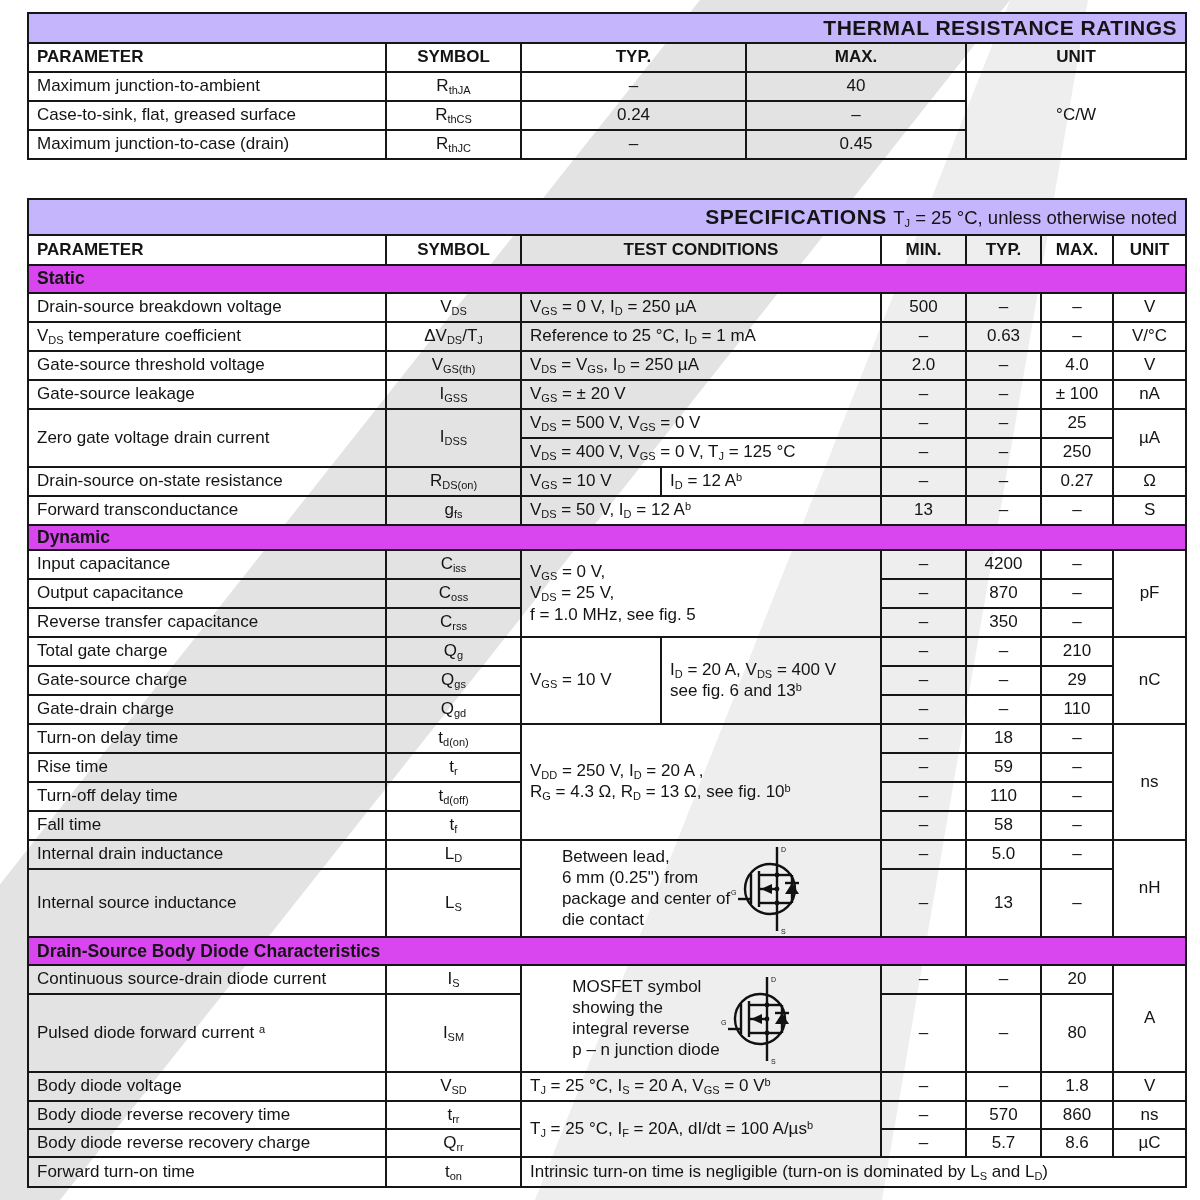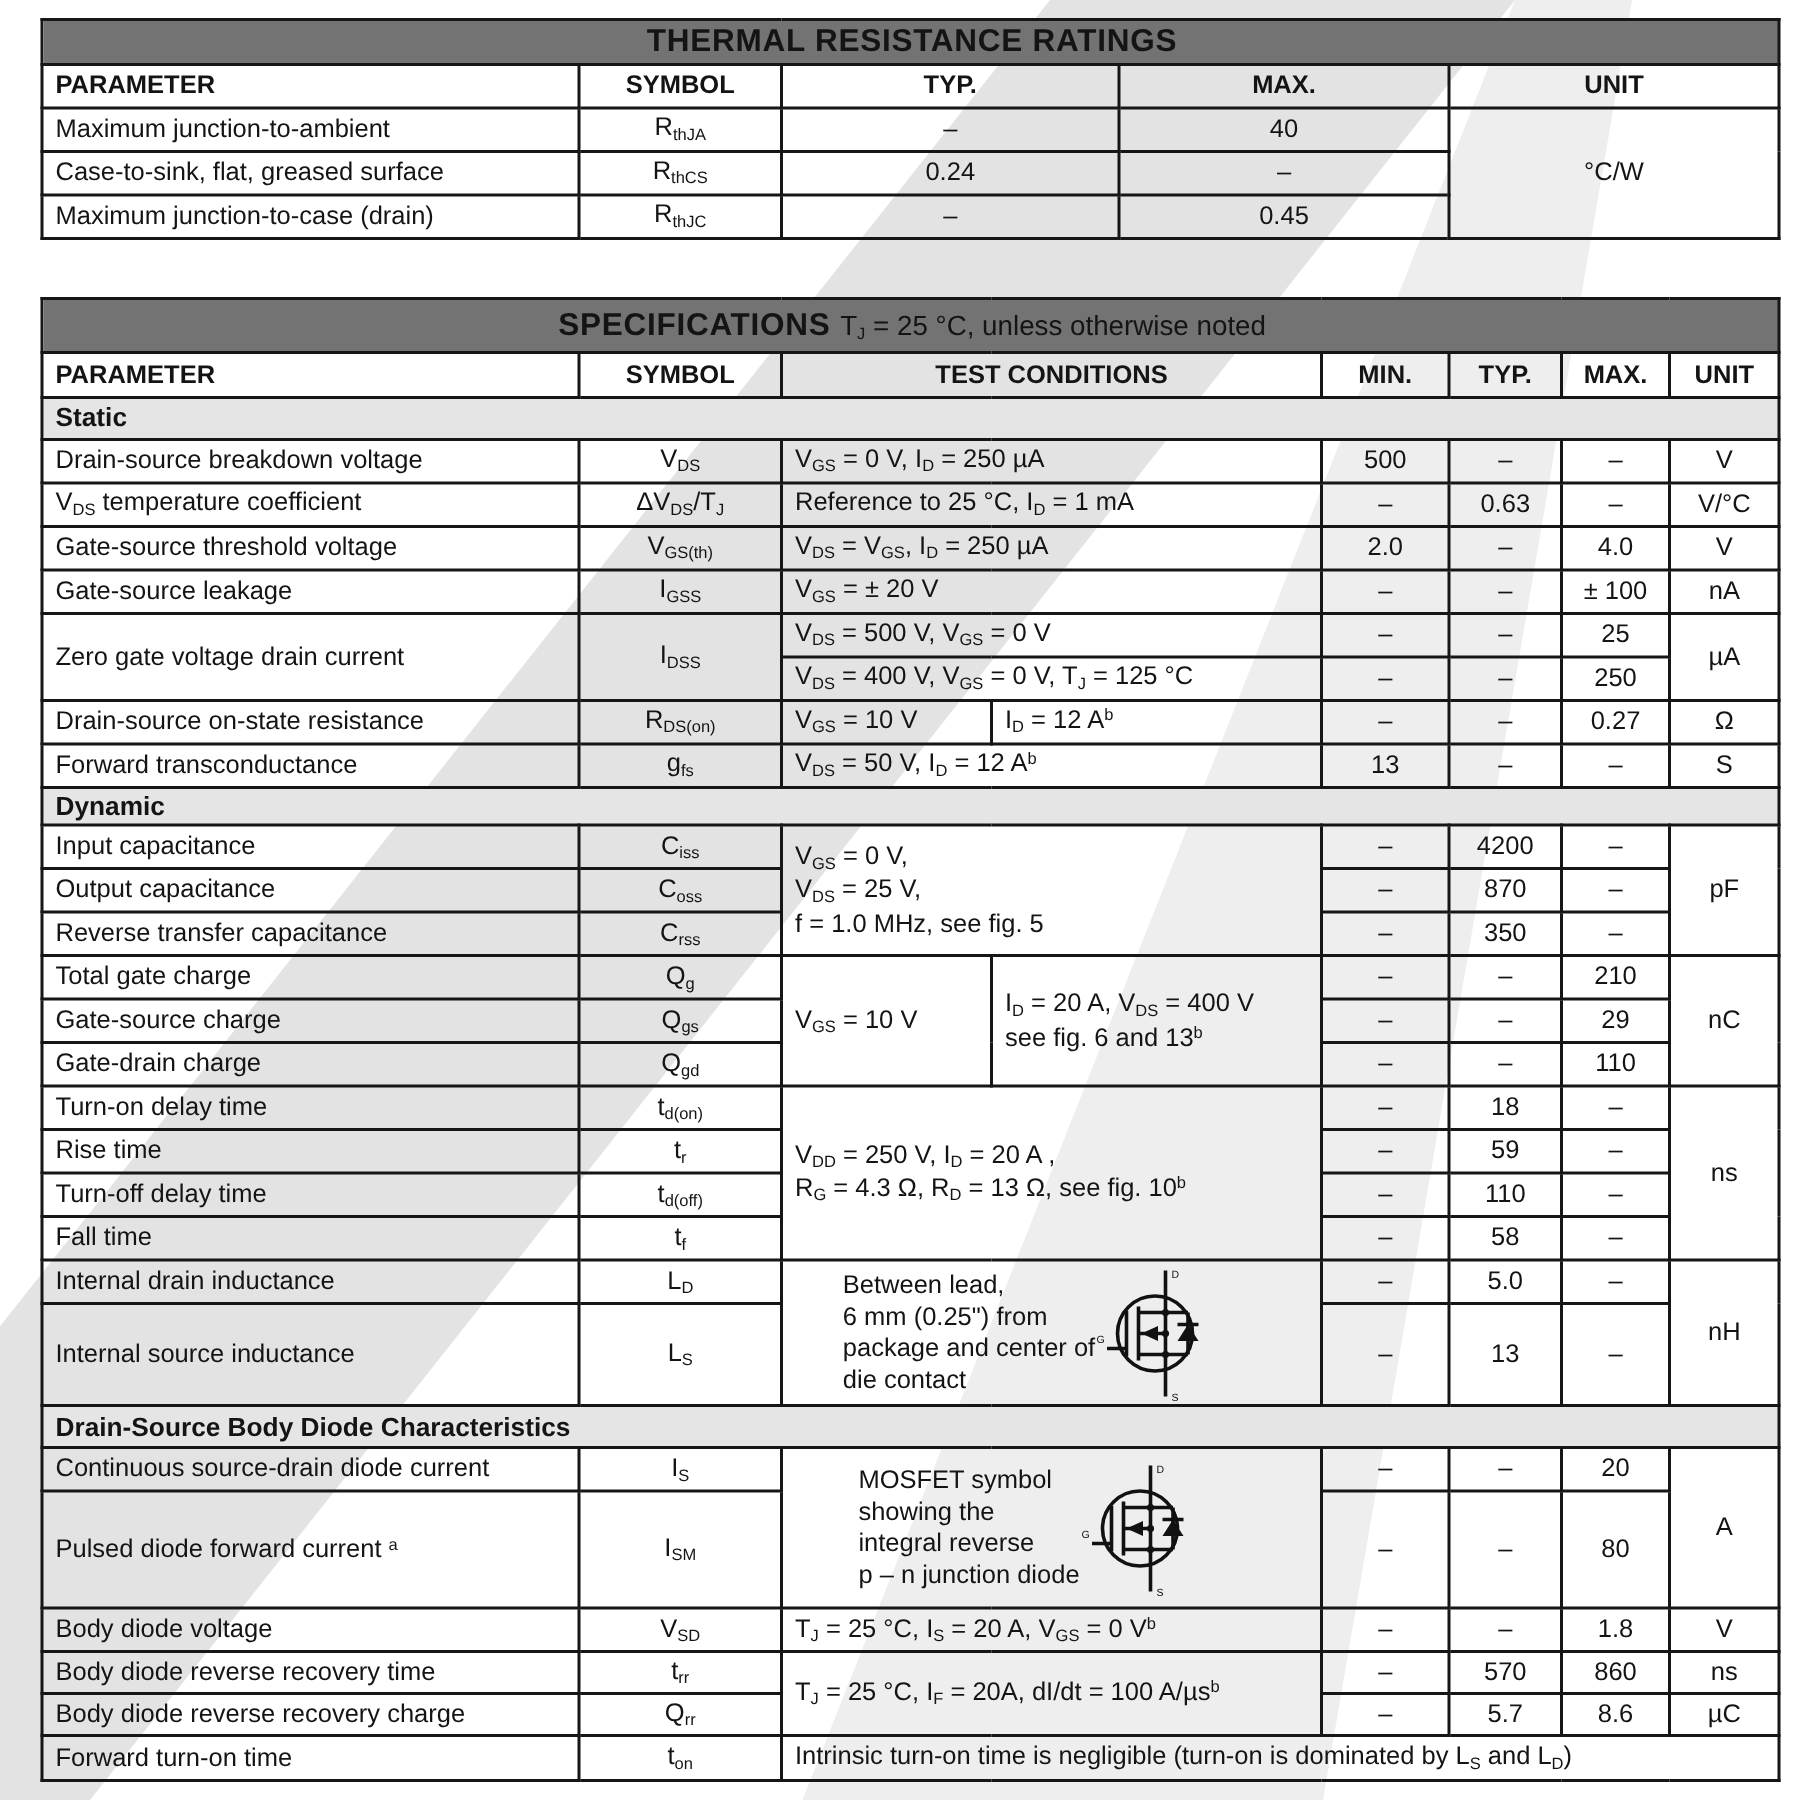--- a/index.html
+++ b/index.html
@@ -3,22 +3,22 @@
 <meta charset="utf-8">
 <style>
   html,body{margin:0;padding:0;}
   body{width:1200px;height:1200px;background:#ffffff;font-family:"Liberation Sans",sans-serif;color:#141414;position:relative;overflow:hidden;}
   .band{position:absolute;top:0;left:0;width:1200px;height:1200px;z-index:0;}
   #band1{background:#e3e3e3;clip-path:polygon(700px 0,1010px 0,60px 1200px,-250px 1200px);}
   #band2{background:#eeeeee;clip-path:polygon(1010px 0,1088px 0,882px 1200px,535px 1200px);}
   table{border-collapse:collapse;table-layout:fixed;position:absolute;left:27px;z-index:2;}
   td,th{border:2px solid #161616;padding:1px 8px;font-size:17px;line-height:1.22;background:transparent;overflow:hidden;}
   th{font-weight:bold;}
-  .ttl{background:#737373;font-size:21px;font-weight:bold;text-align:center;letter-spacing:.5px;padding-left:10px;}
-  .sec{background:#e5e5e5;font-weight:bold;text-align:left;font-size:17.5px;}
+  .ttl{background:#c4b5fd;font-size:21px;font-weight:bold;text-align:right;letter-spacing:.5px;padding-left:10px;}
+  .sec{background:#d946ef;font-weight:bold;text-align:left;font-size:17.5px;}
   .l{text-align:left;margin-left:36px;}
   .c{text-align:center;}
   .tc{text-align:left;white-space:pre-line;}
   .sb{font-size:11px;vertical-align:-3px;}
   .sp{font-size:11px;vertical-align:5px;}
   .sub-ttl{font-weight:normal;letter-spacing:0;font-size:18.5px;margin-top:12px;}
   .tcfig{display:flex;align-items:center;justify-content:center;padding-right:26px;}
   .tcfig .txt{white-space:pre-line;}
   svg text{font-size:7px;fill:#111;}
   #thermal-table{top:12px;width:1158px;}

